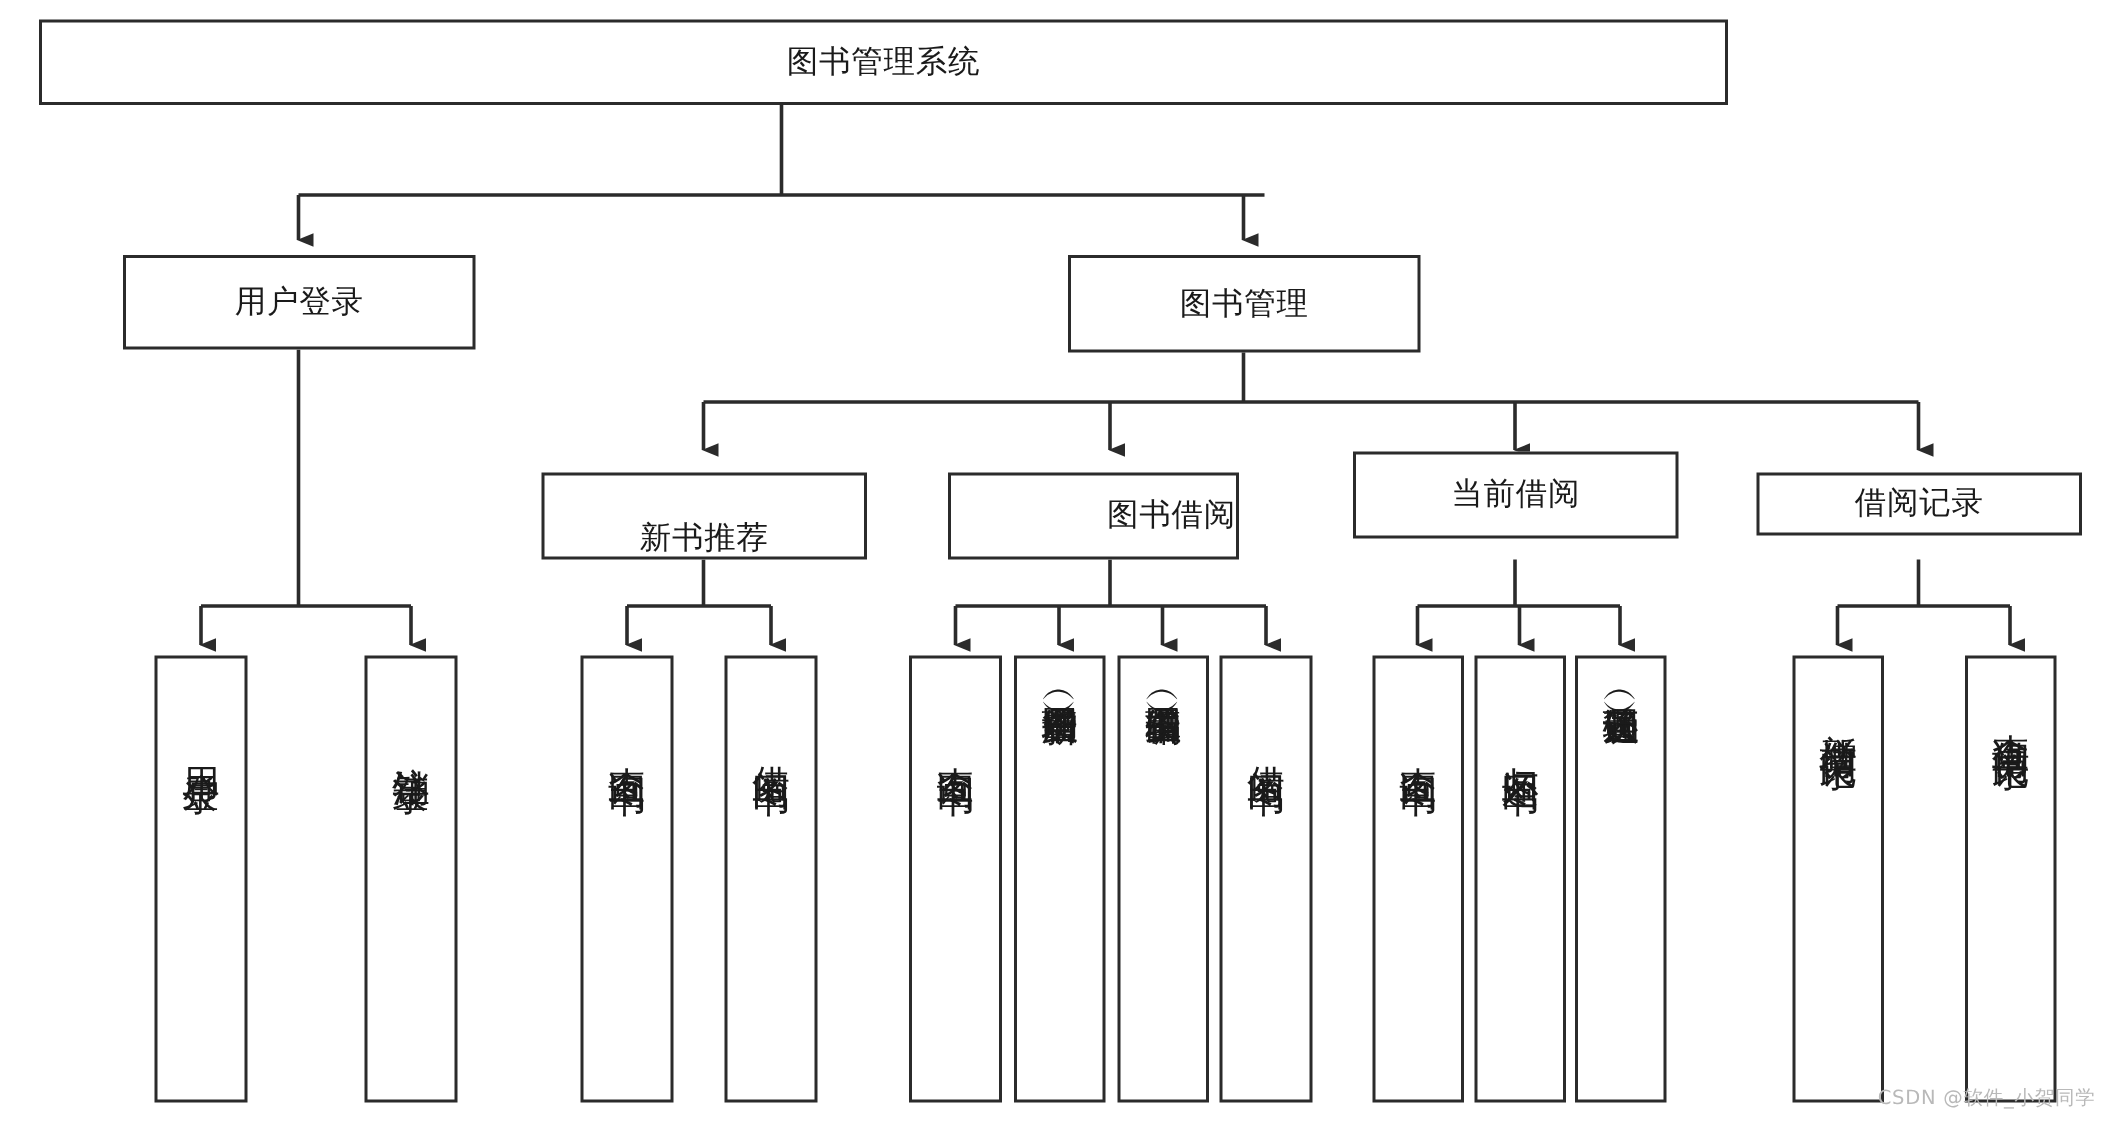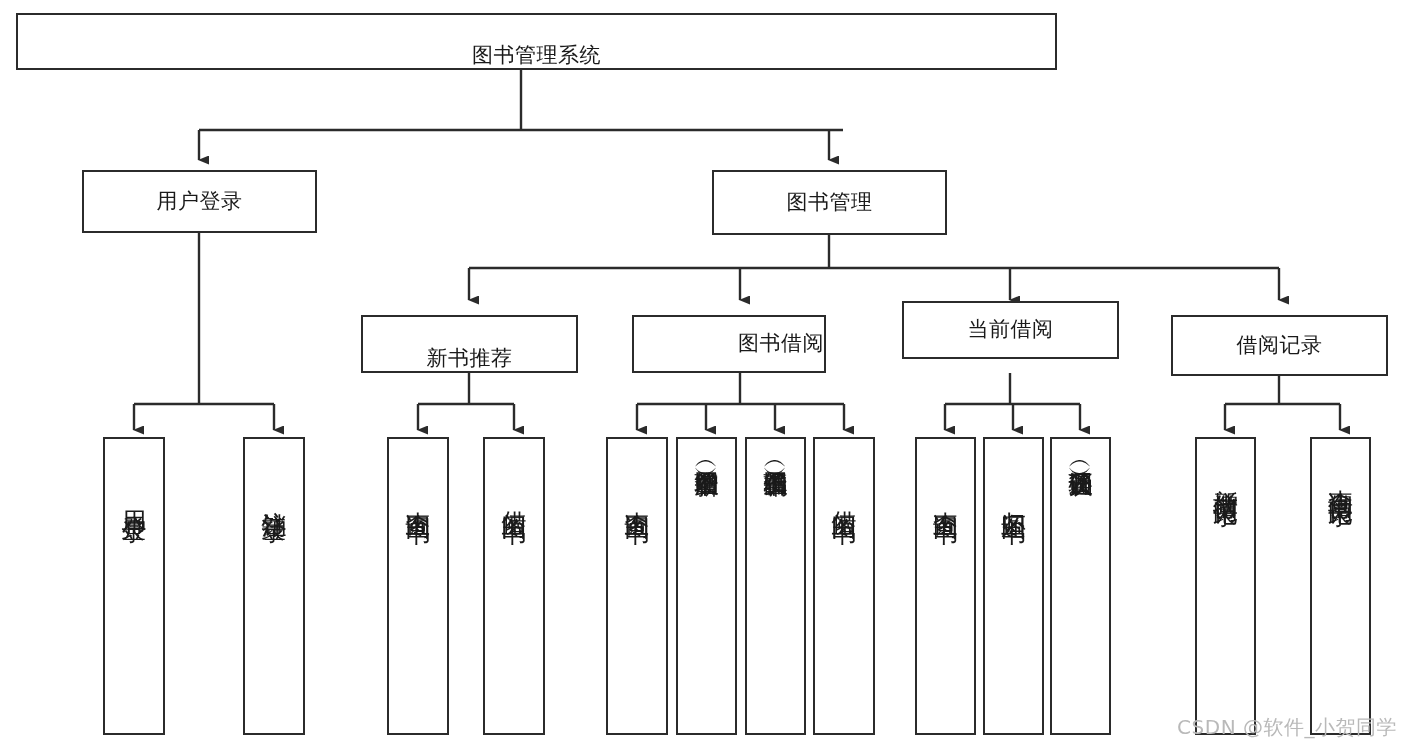--- a/index.html
+++ b/index.html
@@ -66,21 +66,21 @@
   .node.vert.pad1 {
     padding-top: 30px;
   }
   .node.vert.pad2 {
     padding-top: 52px;
   }
   #watermark {
     position: absolute;
     right: 8px;
     bottom: 6px;
-    font-size: 20px;
+    font-size: 13px;
     color: #b9b9b9;
     white-space: nowrap;
     letter-spacing: 0.5px;
   }
 </style>
 </head>
 <body>
 
 <div id="canvas">
 
@@ -127,41 +127,41 @@
       <path d="M1013,404 L1013,430" marker-end="url(#arrow)"></path>
       <path d="M1080,404 L1080,430" marker-end="url(#arrow)"></path>
 
       <path d="M1279,373 L1279,404"></path>
       <path d="M1225,404 L1340,404"></path>
       <path d="M1225,404 L1225,430" marker-end="url(#arrow)"></path>
       <path d="M1340,404 L1340,430" marker-end="url(#arrow)"></path>
     </g>
   </svg>
 
-  <div class="node horiz" style="left:16px; top:13px; width:1041px; height:57px;align-items:flex-end;">
+  <div class="node horiz" style="left:26px; top:13px; width:1126px; height:57px;">
     <span class="label">图书管理系统</span>
   </div>
 
   <div class="node horiz" style="left:82px; top:170px; width:235px; height:63px;">
     <span class="label">用户登录</span>
   </div>
   <div class="node horiz" style="left:712px; top:170px; width:235px; height:65px;">
     <span class="label">图书管理</span>
   </div>
 
   <div class="node horiz" style="left:361px; top:315px; width:217px; height:58px;align-items:flex-end;">
     <span class="label">新书推荐</span>
   </div>
   <div class="node horiz" style="left:632px; top:315px; width:194px; height:58px;justify-content:flex-end;">
     <span class="label">图书借阅</span>
   </div>
   <div class="node horiz" style="left:902px; top:301px; width:217px; height:58px;">
     <span class="label">当前借阅</span>
   </div>
-  <div class="node horiz" style="left:1171px; top:315px; width:217px; height:61px;">
+  <div class="node horiz" style="left:1171px; top:315px; width:217px; height:42px;">
     <span class="label">借阅记录</span>
   </div>
 
   <div class="node vert pad2" style="left:103px; top:437px; width:62px; height:298px;">
     <span class="label">用户登录</span>
   </div>
   <div class="node vert pad2" style="left:243px; top:437px; width:62px; height:298px;">
     <span class="label">注销登录</span>
   </div>
 

